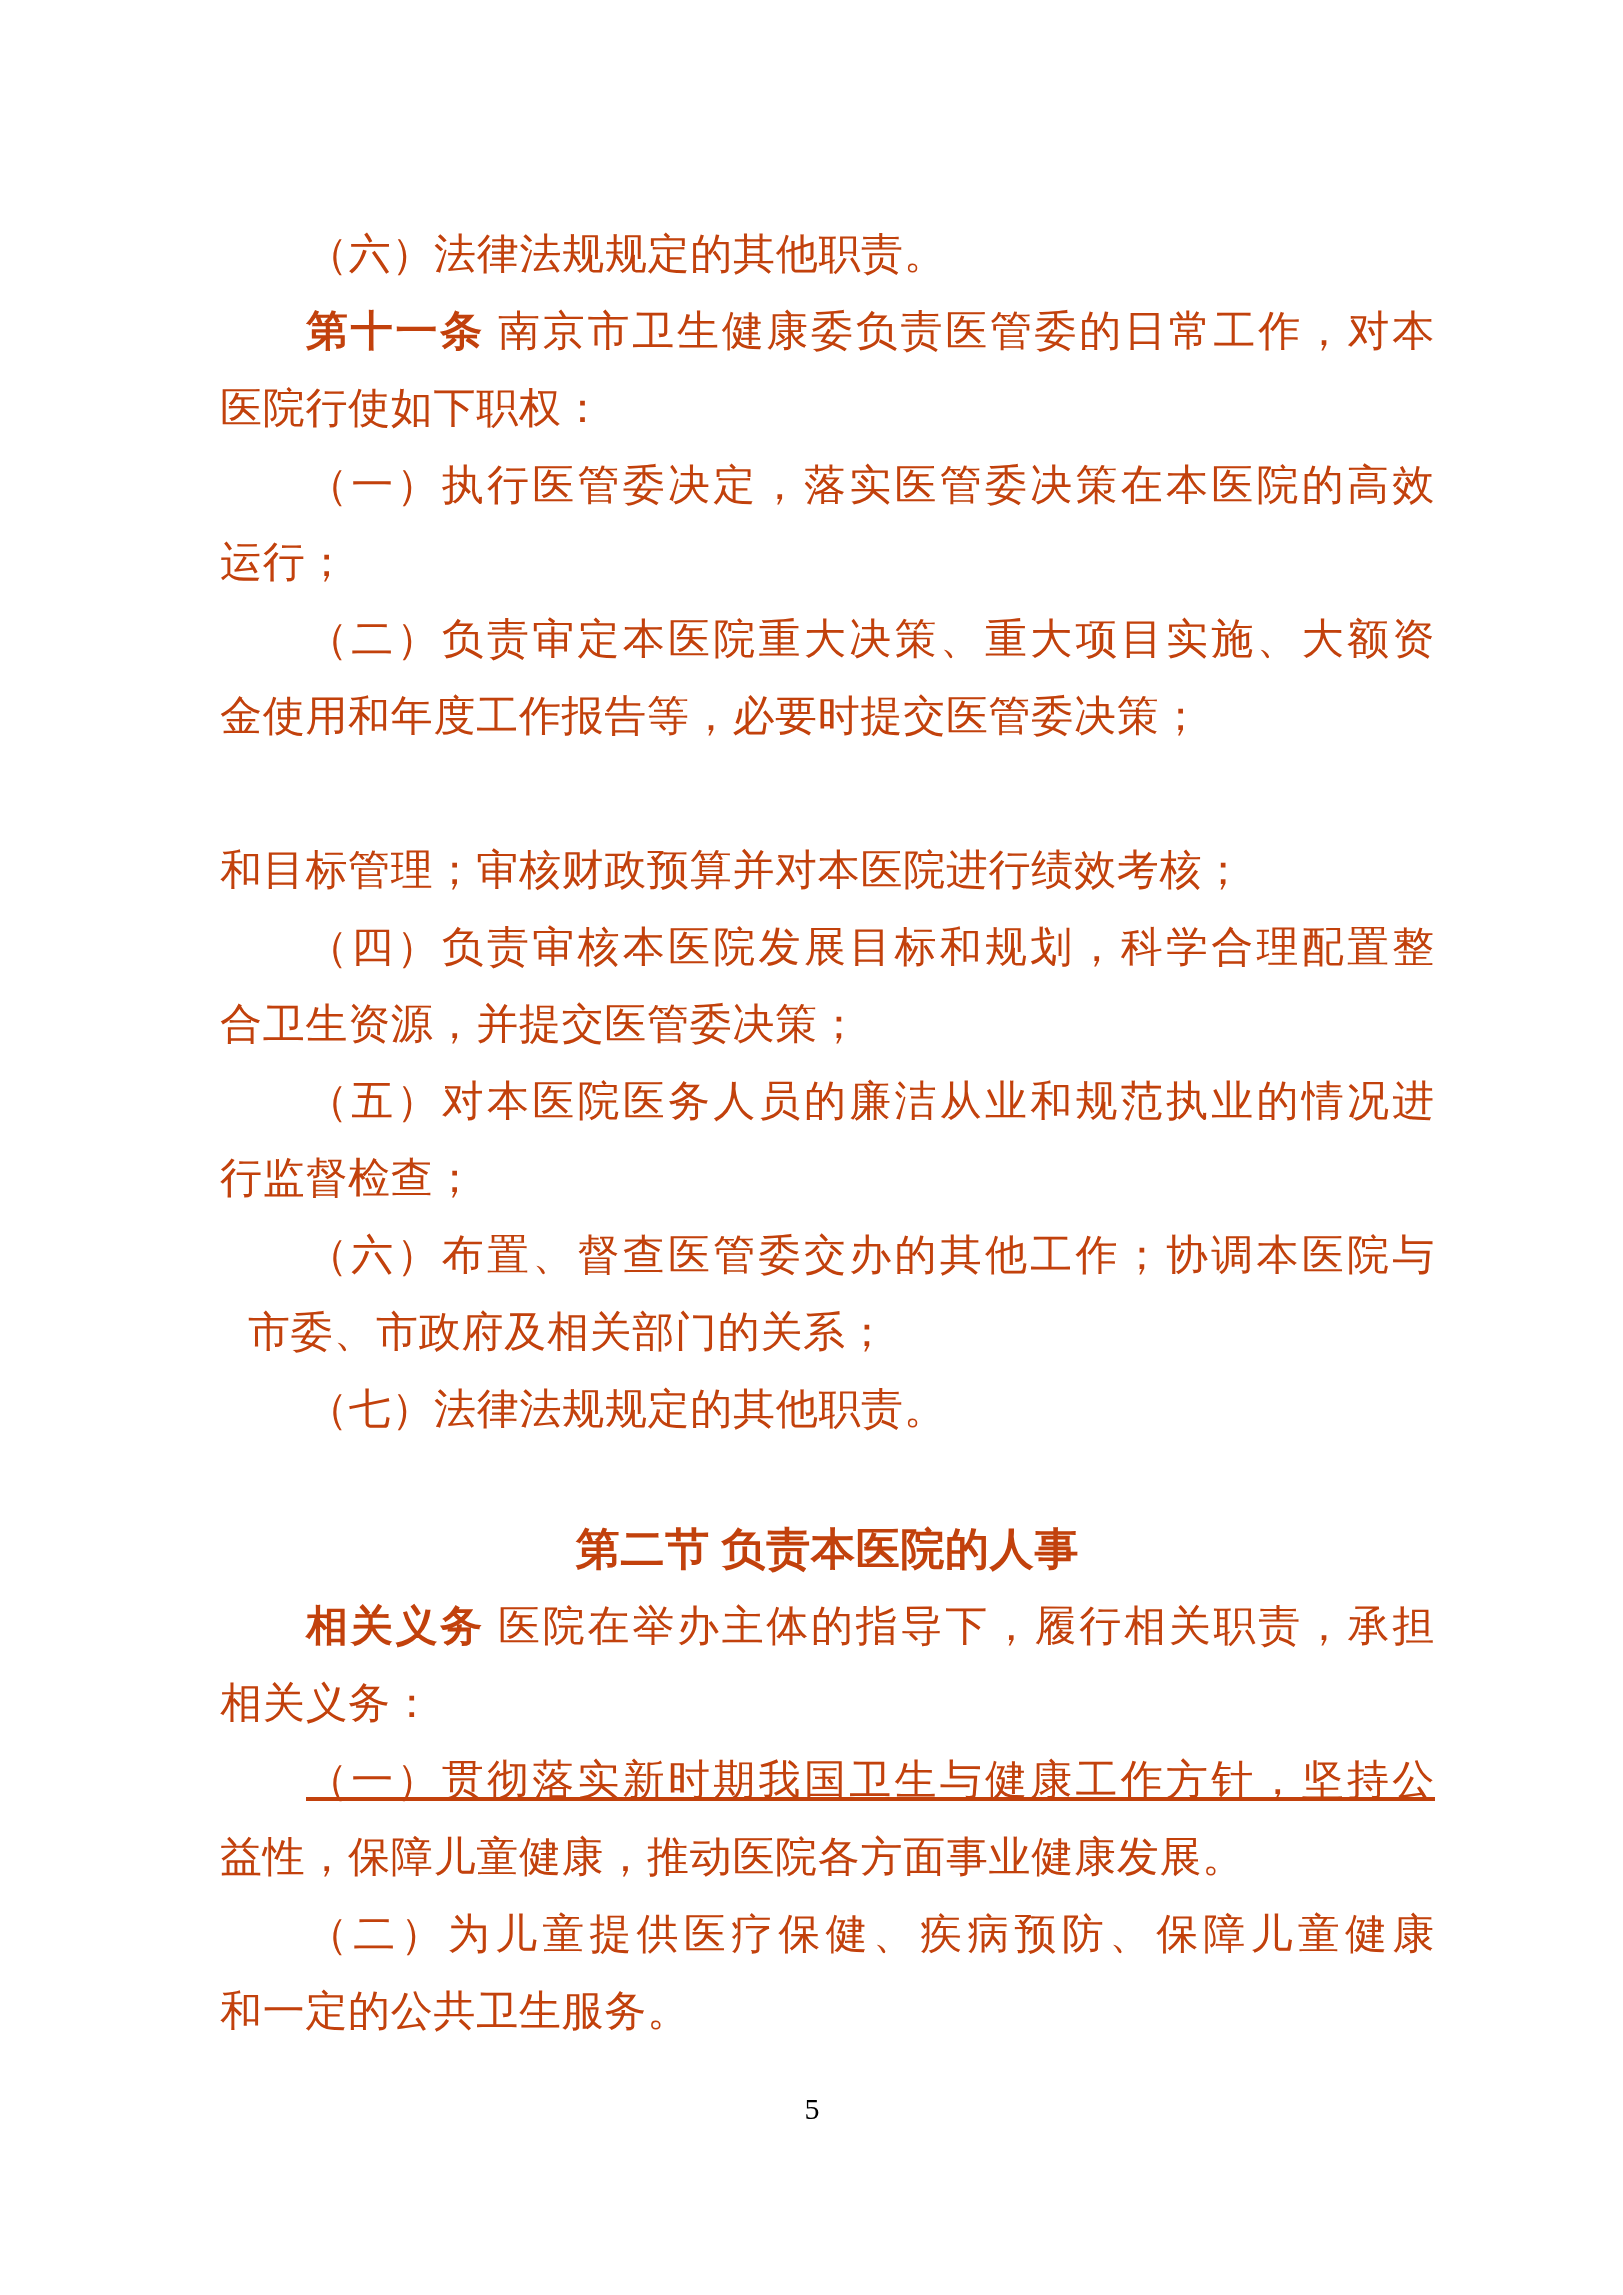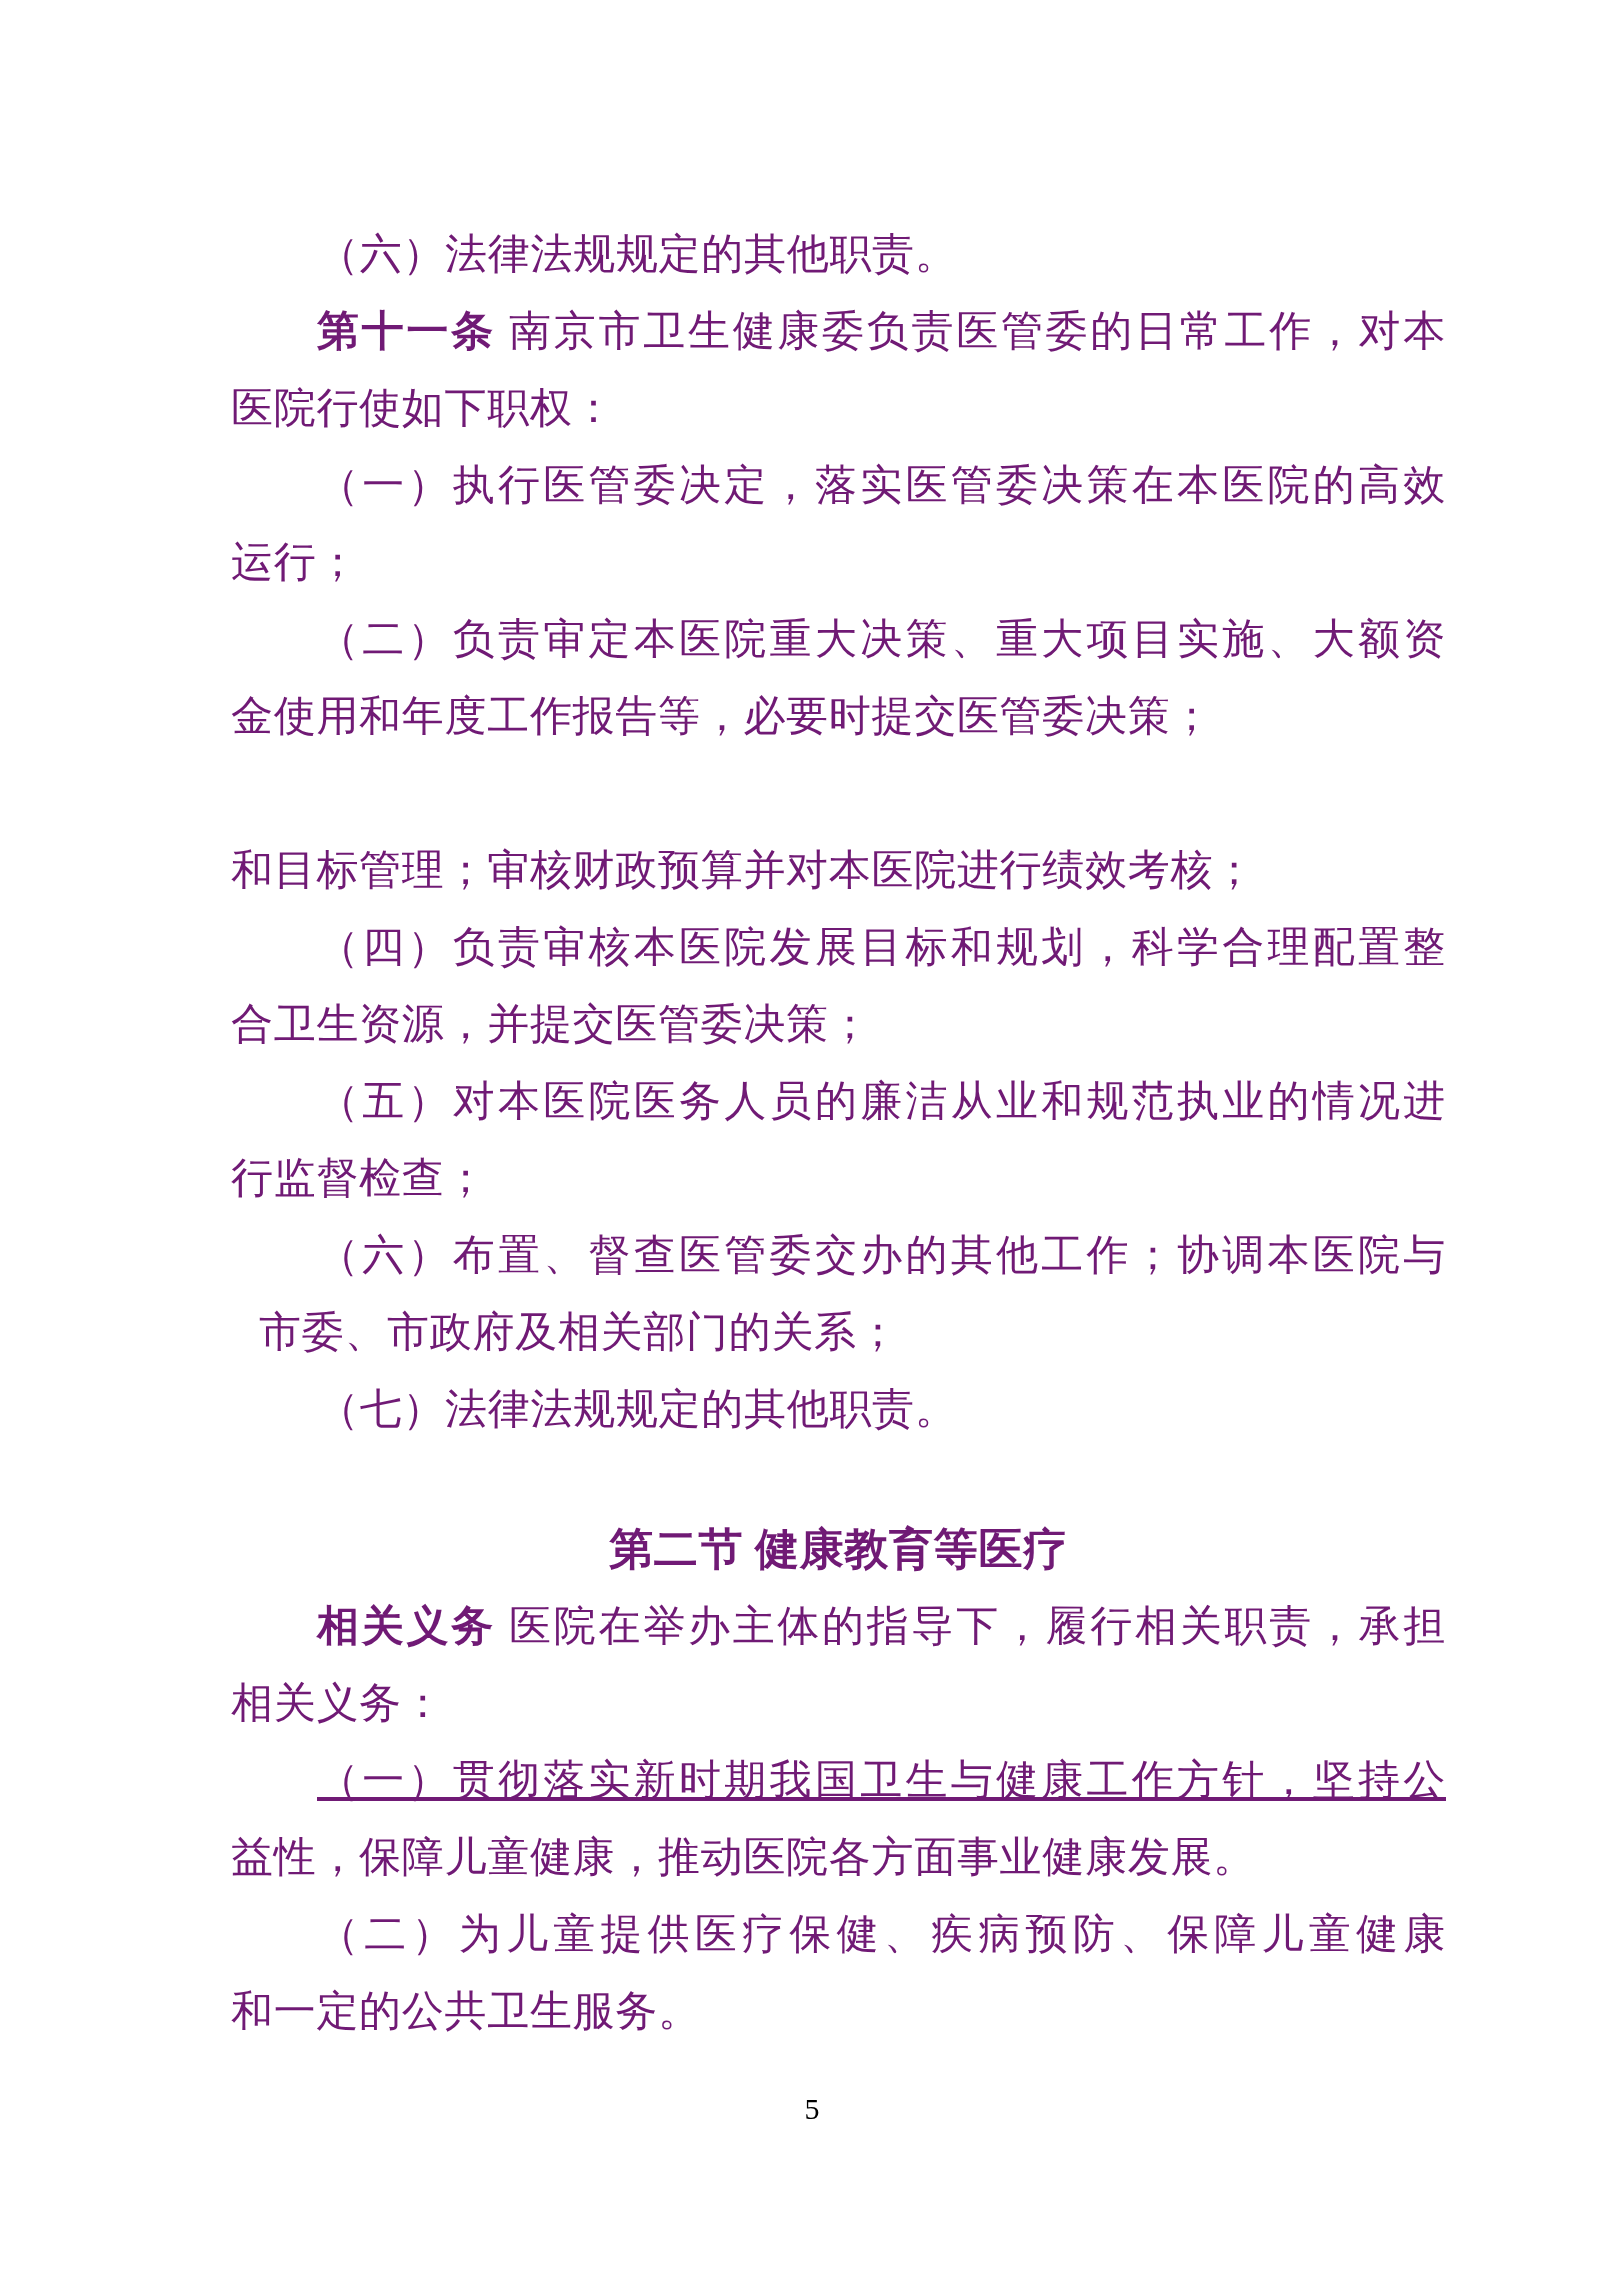--- a/index.html
+++ b/index.html
@@ -12,28 +12,28 @@
     width: 1624px;
     height: 2295px;
     margin: 0 auto;
     background: #ffffff;
     overflow: hidden;
     font-family: "Liberation Serif", "DejaVu Serif", serif;
     color: #000000;
   }
   .line {
     position: absolute;
-    left: 231px;
+    left: 220px;
     width: 1215px;
     font-size: 42px;
     line-height: 1.15;
     letter-spacing: 0.7px;
     white-space: pre;
     box-sizing: border-box;
-    color: #701a75;
+    color: #c2410c;
   }
   .line.indent {
     padding-left: 86px;
   }
   .line.justify {
     white-space: normal;
     text-align: justify;
     text-align-last: justify;
     text-justify: inter-character;
   }
@@ -72,21 +72,21 @@
     <div class="line indent justify" style="top: 615px;"><span>（二）负责审定本医院重大决策、重大项目实施、大额资</span></div>
     <div class="line" style="top: 692px;"><span>金使用和年度工作报告等，必要时提交医管委决策；</span></div>
     <div class="line" style="top: 846px;"><span>和目标管理；审核财政预算并对本医院进行绩效考核；</span></div>
     <div class="line" style="top: 1000px;"><span>合卫生资源，并提交医管委决策；</span></div>
     <div class="line indent justify" style="top: 923px;"><span>（四）负责审核本医院发展目标和规划，科学合理配置整</span></div>
     <div class="line indent justify" style="top: 1077px;"><span>（五）对本医院医务人员的廉洁从业和规范执业的情况进</span></div>
     <div class="line" style="top: 1154px;"><span>行监督检查；</span></div>
     <div class="line indent justify" style="top: 1231px;"><span>（六）布置、督查医管委交办的其他工作；协调本医院与</span></div>
     <div class="line" style="top: 1308px; margin-left: 28px;"><span>市委、市政府及相关部门的关系；</span></div>
     <div class="line indent" style="top: 1385px;"><span>（七）法律法规规定的其他职责。</span></div>
-    <div class="line center heading" style="top: 1525px;"><span>第二节 健康教育等医疗</span></div>
+    <div class="line center heading" style="top: 1525px;"><span>第二节 负责本医院的人事</span></div>
     <div class="line indent justify" style="top: 1602px;"><span class="lead-bold">相关义务</span><span> 医院在举办主体的指导下，履行相关职责，承担</span></div>
     <div class="line" style="top: 1679px;"><span>相关义务：</span></div>
     <div class="line indent justify" style="top: 1756px; text-decoration: underline;"><span>（一）贯彻落实新时期我国卫生与健康工作方针，坚持公</span></div>
     <div class="line" style="top: 1833px;"><span>益性，保障儿童健康，推动医院各方面事业健康发展。</span></div>
     <div class="line indent justify" style="top: 1910px;"><span>（二）为儿童提供医疗保健、疾病预防、保障儿童健康</span></div>
     <div class="line" style="top: 1987px;"><span>和一定的公共卫生服务。</span></div>
     <div class="page-number">5</div>
 </div>
 
 

